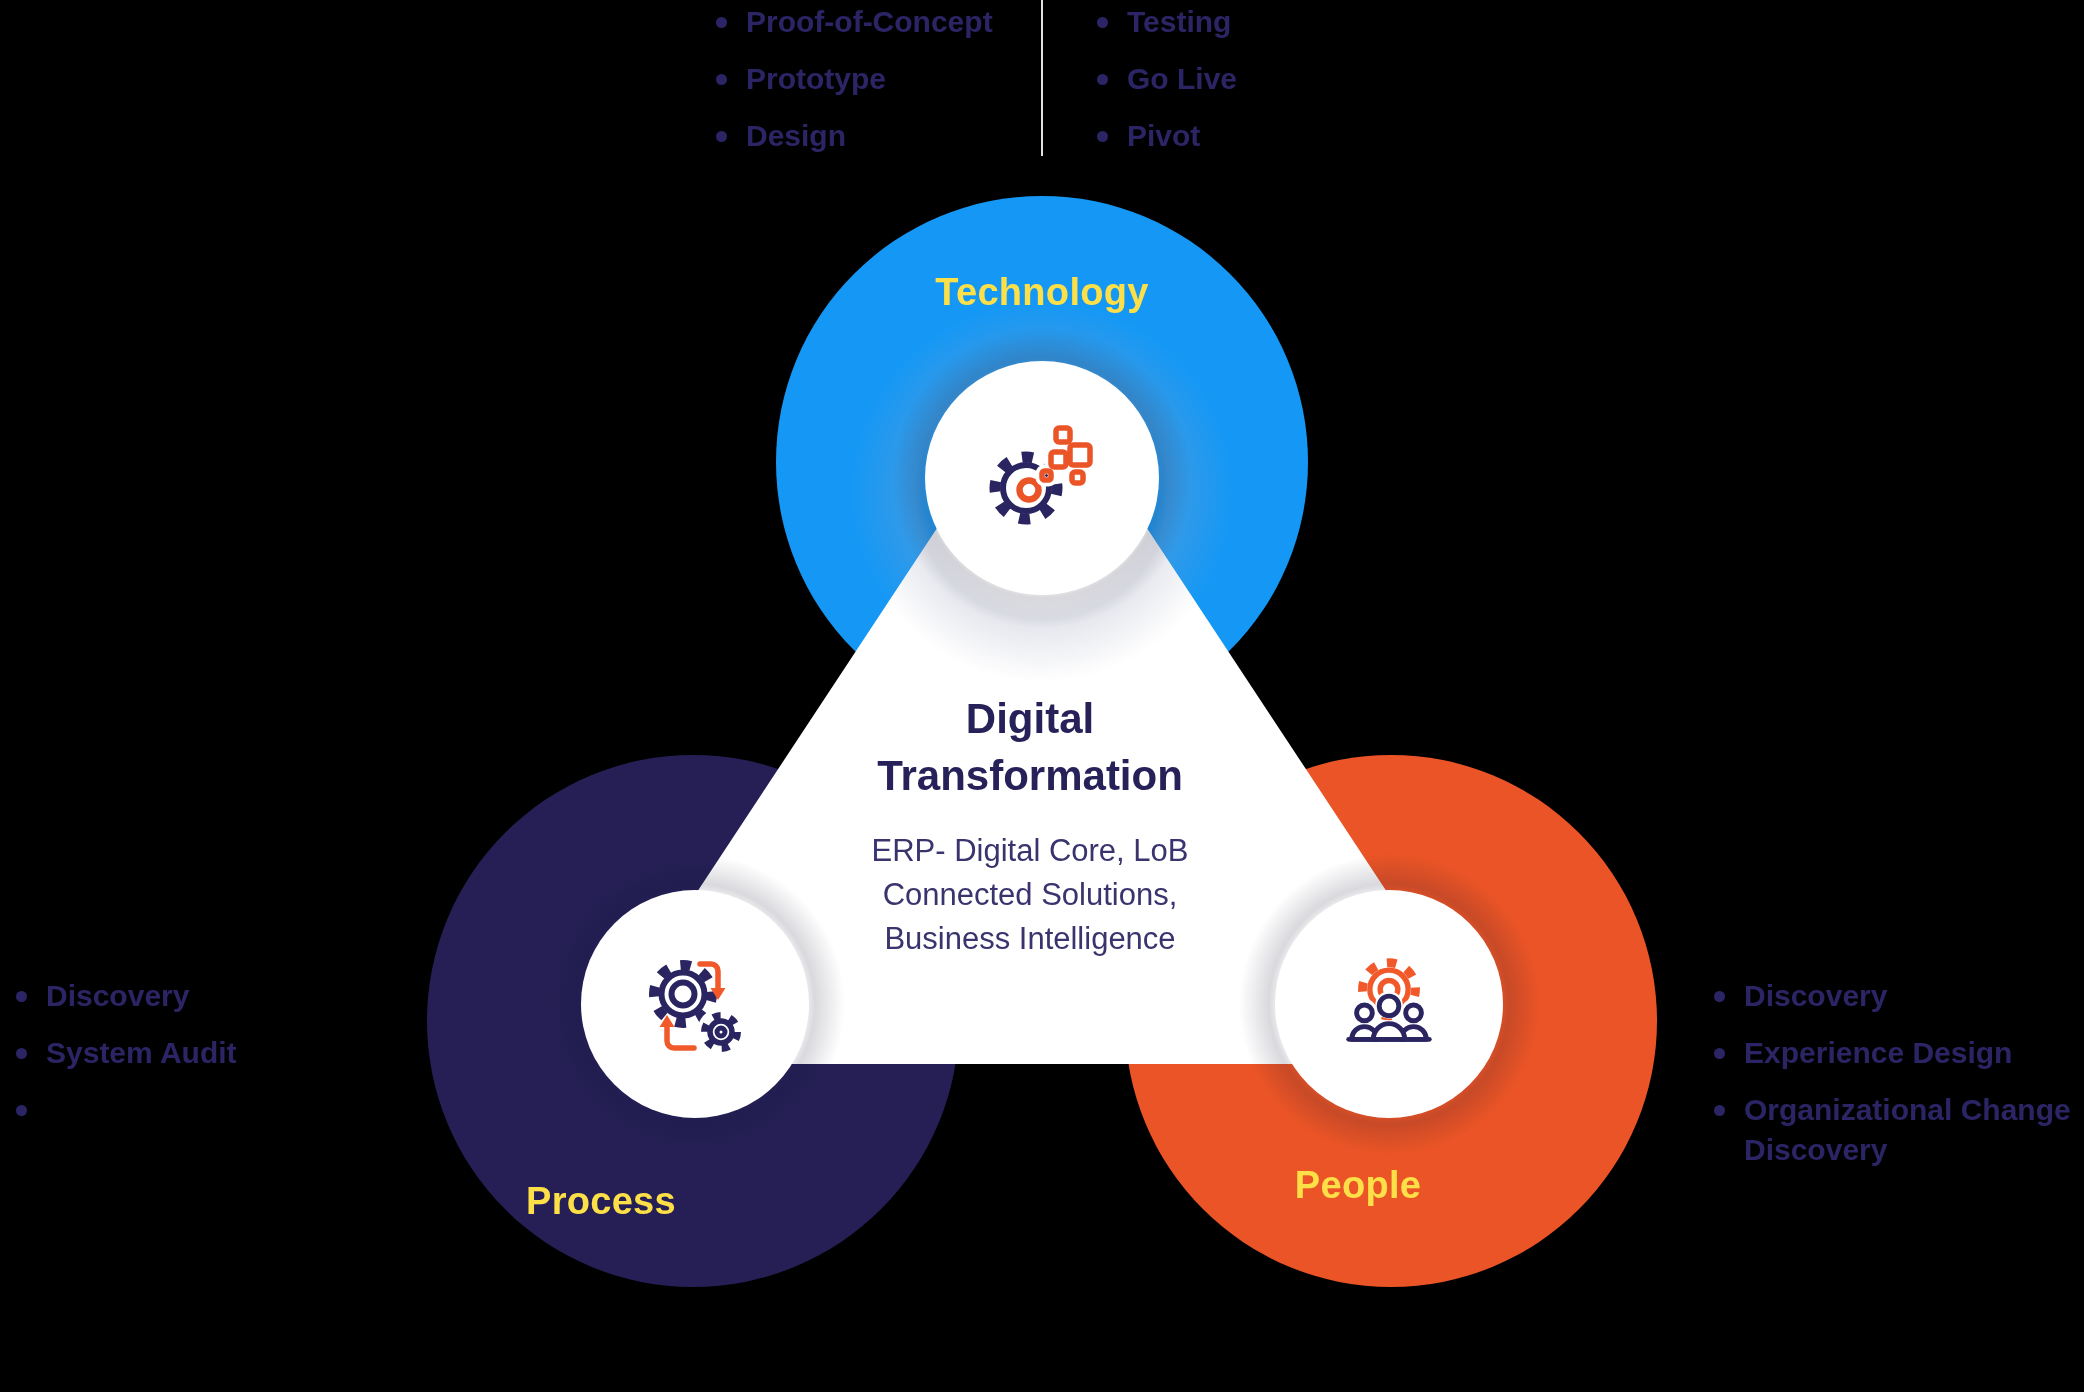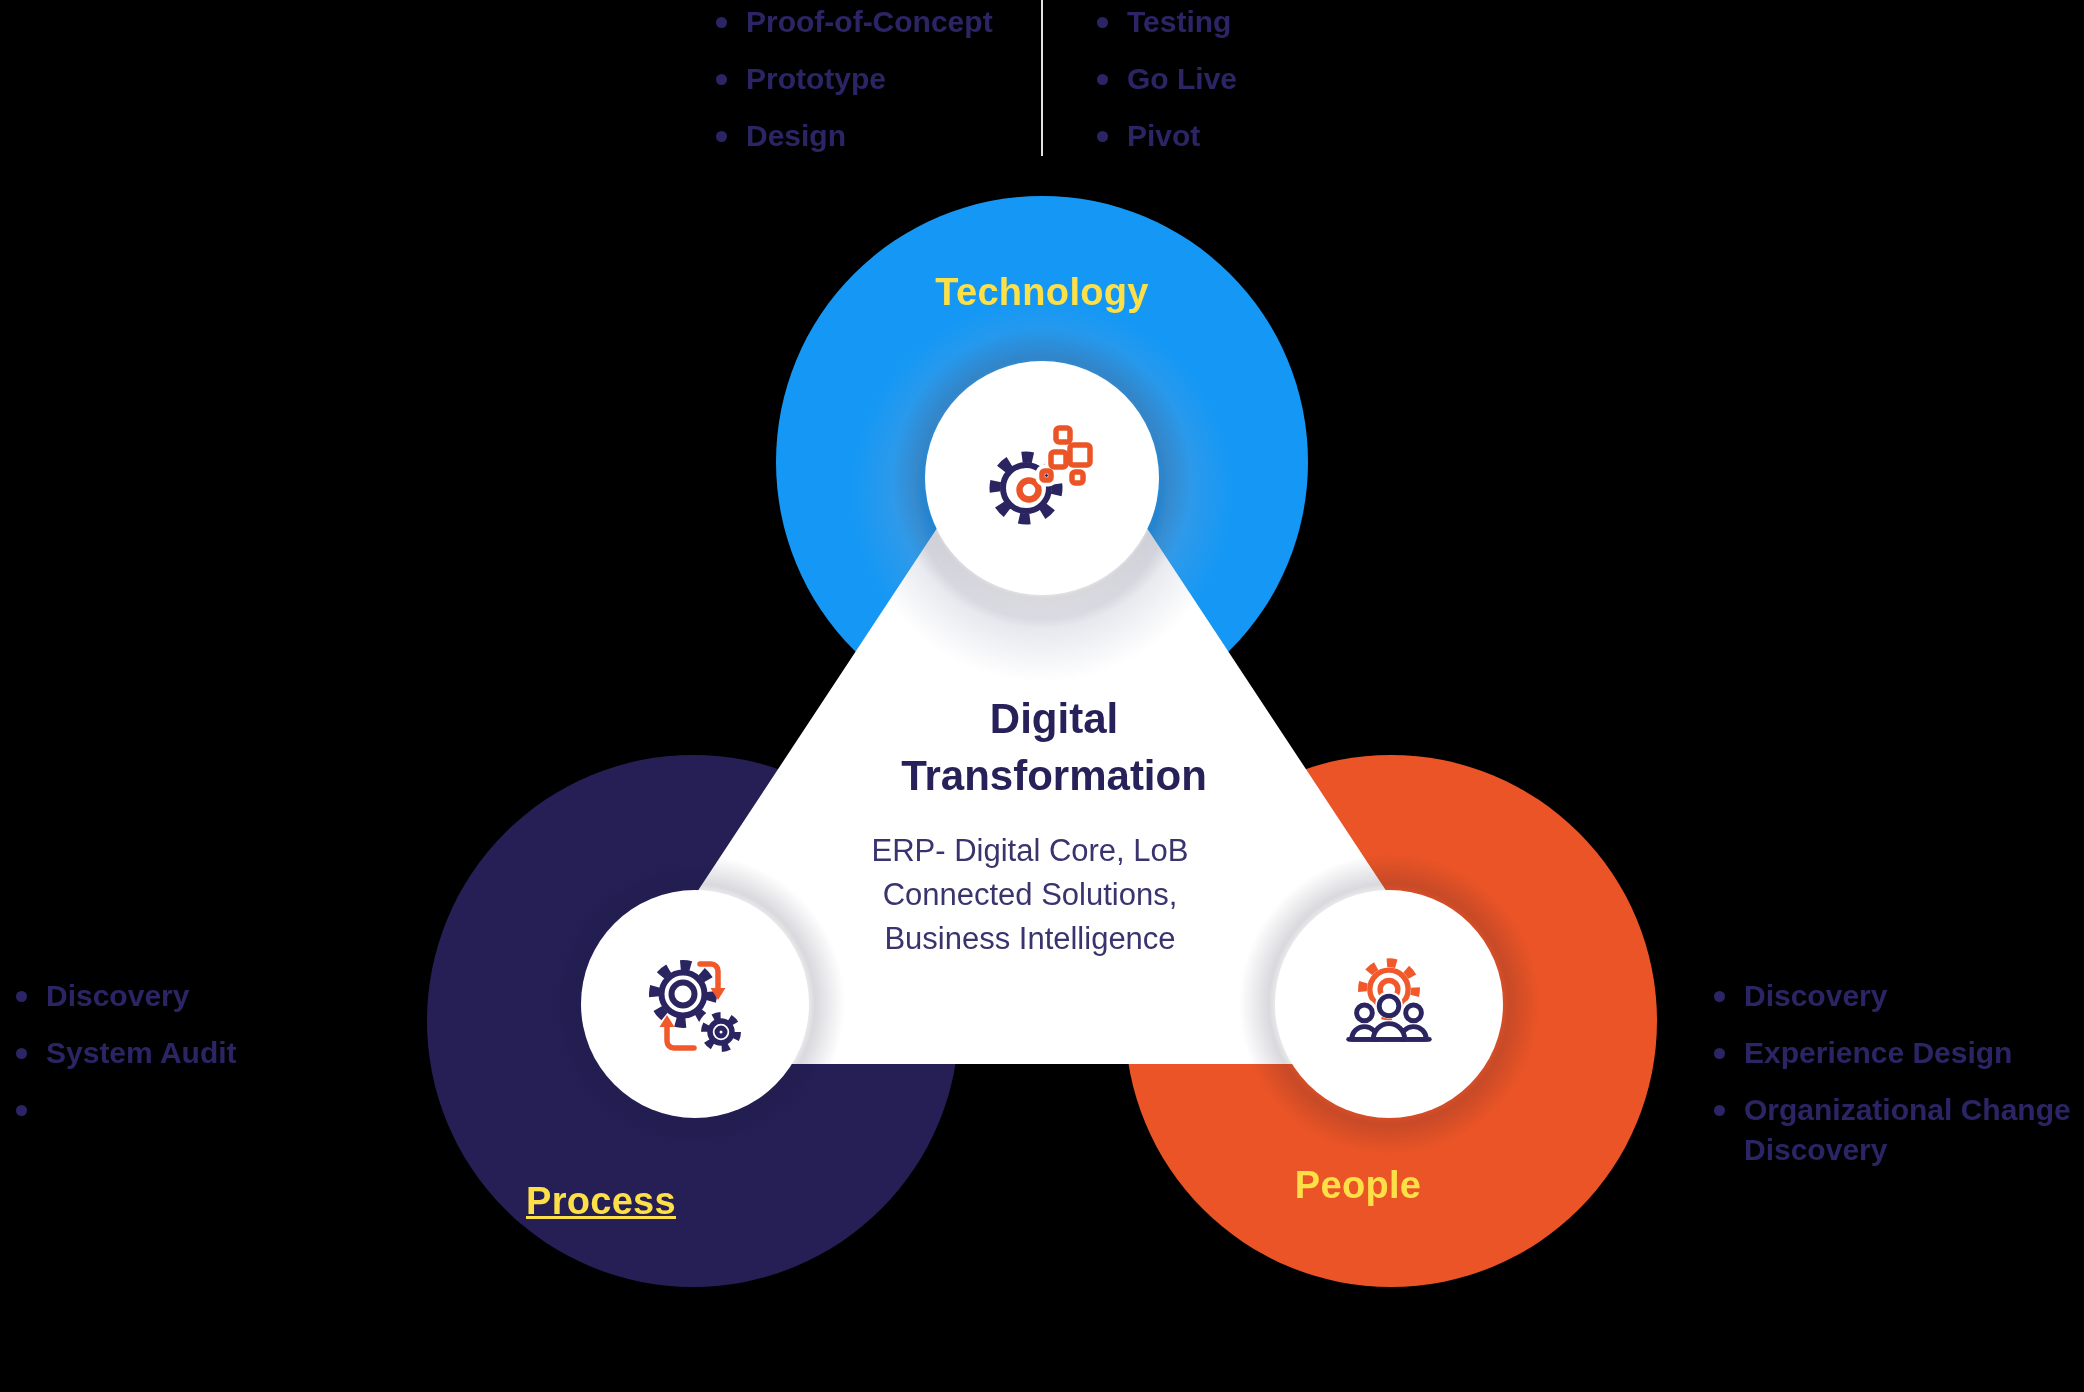--- a/index.html
+++ b/index.html
@@ -15,26 +15,26 @@
 
   
   #hull{position:absolute;left:0;top:0;}
 
   
   .circle-label{
     position:absolute;color:#fde047;font-weight:700;font-size:38px;line-height:46px;
     text-align:center;letter-spacing:.3px;
   }
   #label-technology{left:842px;top:269px;width:400px;}
-  #label-process{left:451px;top:1178px;width:300px;text-decoration:underline;}
+  #label-process{left:451px;top:1178px;width:300px;}
   #label-people{left:1208px;top:1162px;width:300px;}
 
   
   #center-title{
-    position:absolute;left:754px;top:690px;width:600px;text-align:center;
+    position:absolute;left:730px;top:690px;width:600px;text-align:center;
     color:#272159;font-weight:700;font-size:42px;line-height:57px;
   }
   #center-body{
     position:absolute;left:730px;top:829px;width:600px;text-align:center;
     color:#39346D;font-weight:400;font-size:31px;line-height:44px;
   }
   #center-title span,#center-body span{display:block;}
 
   
   .blist{position:absolute;}

